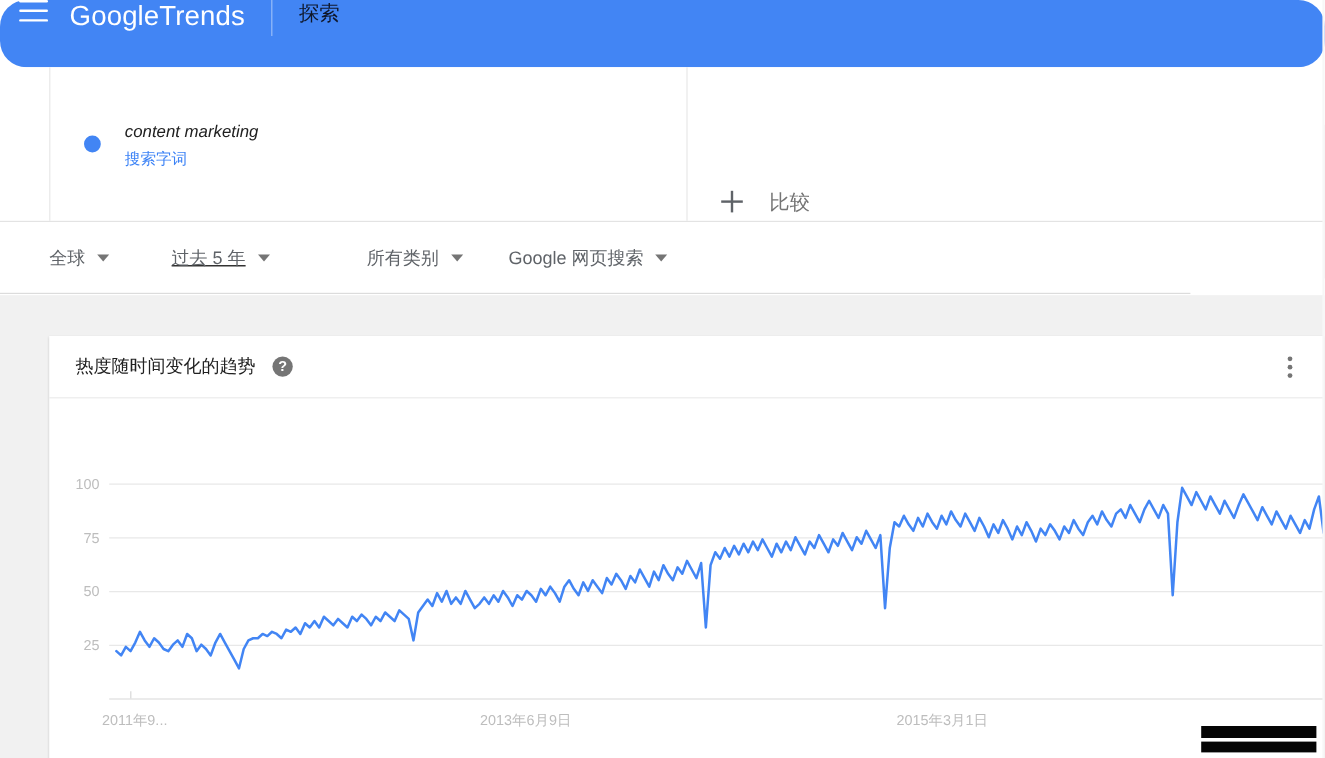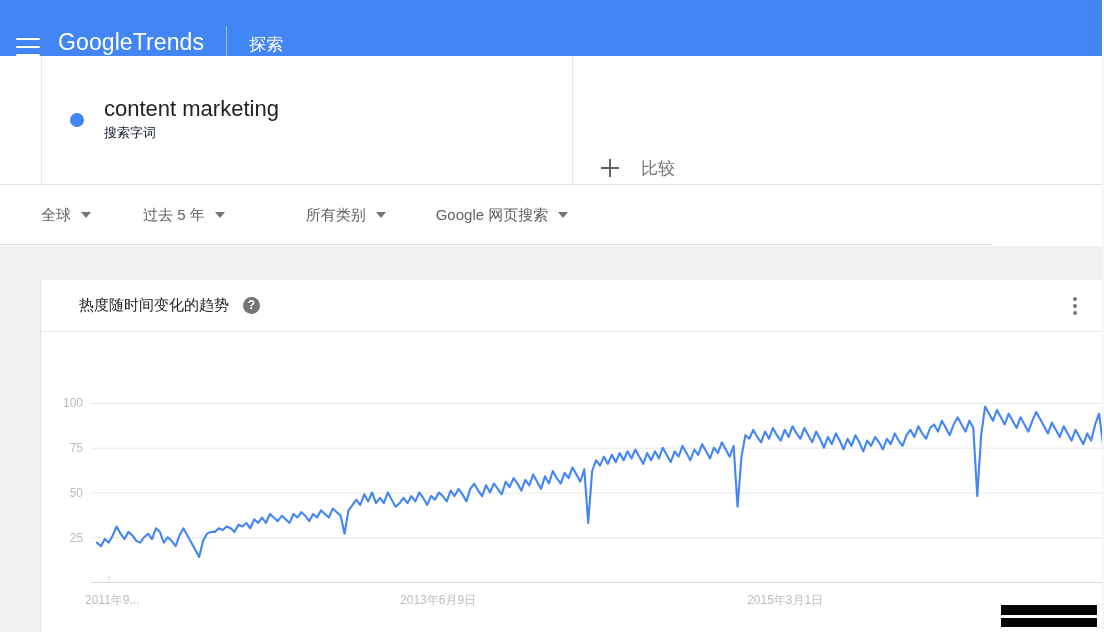--- a/index.html
+++ b/index.html
@@ -8,64 +8,64 @@
     font-family: "Liberation Sans", "DejaVu Sans", sans-serif;
     background: #ffffff;
     overflow: hidden;
   }
   #app { position: relative; width: 1104px; height: 632px; background: #ffffff; }
 
   
   .topbar {
     position: absolute; left: 0; top: 0; width: 1104px; height: 56px;
     background: #4285f4;
-    display: flex; align-items: flex-end;
+    display: flex; align-items: flex-start; border-radius: 22px;
   }
   .hamburger {
     width: 24px; height: 18px; margin-left: 16px; margin-right: 18px;
     display: flex; flex-direction: column; justify-content: space-between;
     cursor: pointer;
   }
   .hamburger span { display: block; height: 2px; width: 24px; background: #ffffff; border-radius: 1px; }
 
   .brand {
     font-size: 23px; color: #ffffff; letter-spacing: 0.1px;
     white-space: nowrap; cursor: pointer;
   }
   .brand .g1 { font-weight: 500; }
   .brand .g2 { font-weight: 400; }
 
   .topdivider {
     width: 1px; height: 30px; background: rgba(255,255,255,0.45);
     margin-left: 22px; margin-right: 22px;
   }
   .explore {
-    font-size: 17px; color: #ffffff; white-space: nowrap; cursor: pointer;
+    font-size: 17px; color: #0f172a; white-space: nowrap; cursor: pointer;
   }
 
   
   .termbar {
     position: absolute; left: 0; top: 56px; width: 1104px; height: 129px;
     background: #ffffff;
     border-bottom: 1px solid #e3e3e3;
   }
   .termbar-inner { position: relative; width: 1104px; height: 128px; }
   .term-left {
     position: absolute; left: 41px; top: 0; width: 532px; height: 128px;
     border-left: 1px solid #e8e8e8; border-right: 1px solid #e8e8e8;
     display: flex; align-items: center;
   }
   .term-dot {
     width: 14px; height: 14px; border-radius: 50%;
     background: #4285f4; margin-left: 28px; margin-right: 20px;
     flex: none;
   }
   .term-texts { display: flex; flex-direction: column; }
-  .term-title { font-size: 22px; color: #212121; line-height: 24px; }
-  .term-sub { font-size: 13px; color: #0f172a; line-height: 20px; margin-top: 2px; }
+  .term-title { font-size: 14px; color: #212121; line-height: 24px; font-style: italic; }
+  .term-sub { font-size: 13px; color: #3b82f6; line-height: 20px; margin-top: 2px; }
 
   .term-right {
     position: absolute; left: 574px; top: 0; width: 530px; height: 128px;
     border-right: 1px solid #e8e8e8;
     display: flex; align-items: center;
     cursor: pointer;
     margin-top: 48px;
   }
   .plus-icon {
     position: relative; width: 18px; height: 18px; margin-left: 27px; margin-right: 22px; flex: none;
@@ -102,21 +102,21 @@
   
   .card {
     position: absolute; left: 41px; top: 34px; width: 1062px; height: 372px;
     background: #ffffff;
     box-shadow: 0 1px 2px rgba(0,0,0,0.16);
   }
   .card-head {
     position: relative; height: 52px; border-bottom: 1px solid #ebebeb;
     display: flex; align-items: center;
   }
-  .card-title { font-size: 15px; color: #212121; margin-left: 38px; }
+  .card-title { font-size: 15px; color: #212121; margin-left: 22px; }
   .help-icon {
     width: 17px; height: 17px; border-radius: 50%; background: #757575;
     color: #ffffff; font-size: 12px; line-height: 17px; text-align: center;
     margin-left: 14px; cursor: pointer; font-weight: bold;
   }
   .kebab {
     position: absolute; right: 26px; top: 17px;
     width: 4px; height: 18px; cursor: pointer;
     display: flex; flex-direction: column; justify-content: space-between;
   }
@@ -174,29 +174,29 @@
         <div class="compare-label">比较</div>
       </div>
     </div>
   </div>
 
   <div class="filterbar">
     <div class="filter" style="margin-left:41px;">
       <span class="flabel">全球</span>
       <span class="caret"></span>
     </div>
-    <div class="filter" style="margin-left:52px;">
+    <div class="filter" style="margin-left:52px;text-decoration:underline;">
       <span class="flabel">过去 5 年</span>
       <span class="caret"></span>
     </div>
     <div class="filter" style="margin-left:81px;">
       <span class="flabel">所有类别</span>
       <span class="caret"></span>
     </div>
-    <div class="filter" style="margin-left:50px;">
+    <div class="filter" style="margin-left:38px;">
       <span class="flabel">Google 网页搜索</span>
       <span class="caret"></span>
     </div>
   </div>
 
   <div class="pagebody">
 
     <div class="card">
       <div class="card-head">
         <div class="card-title">热度随时间变化的趋势</div>

